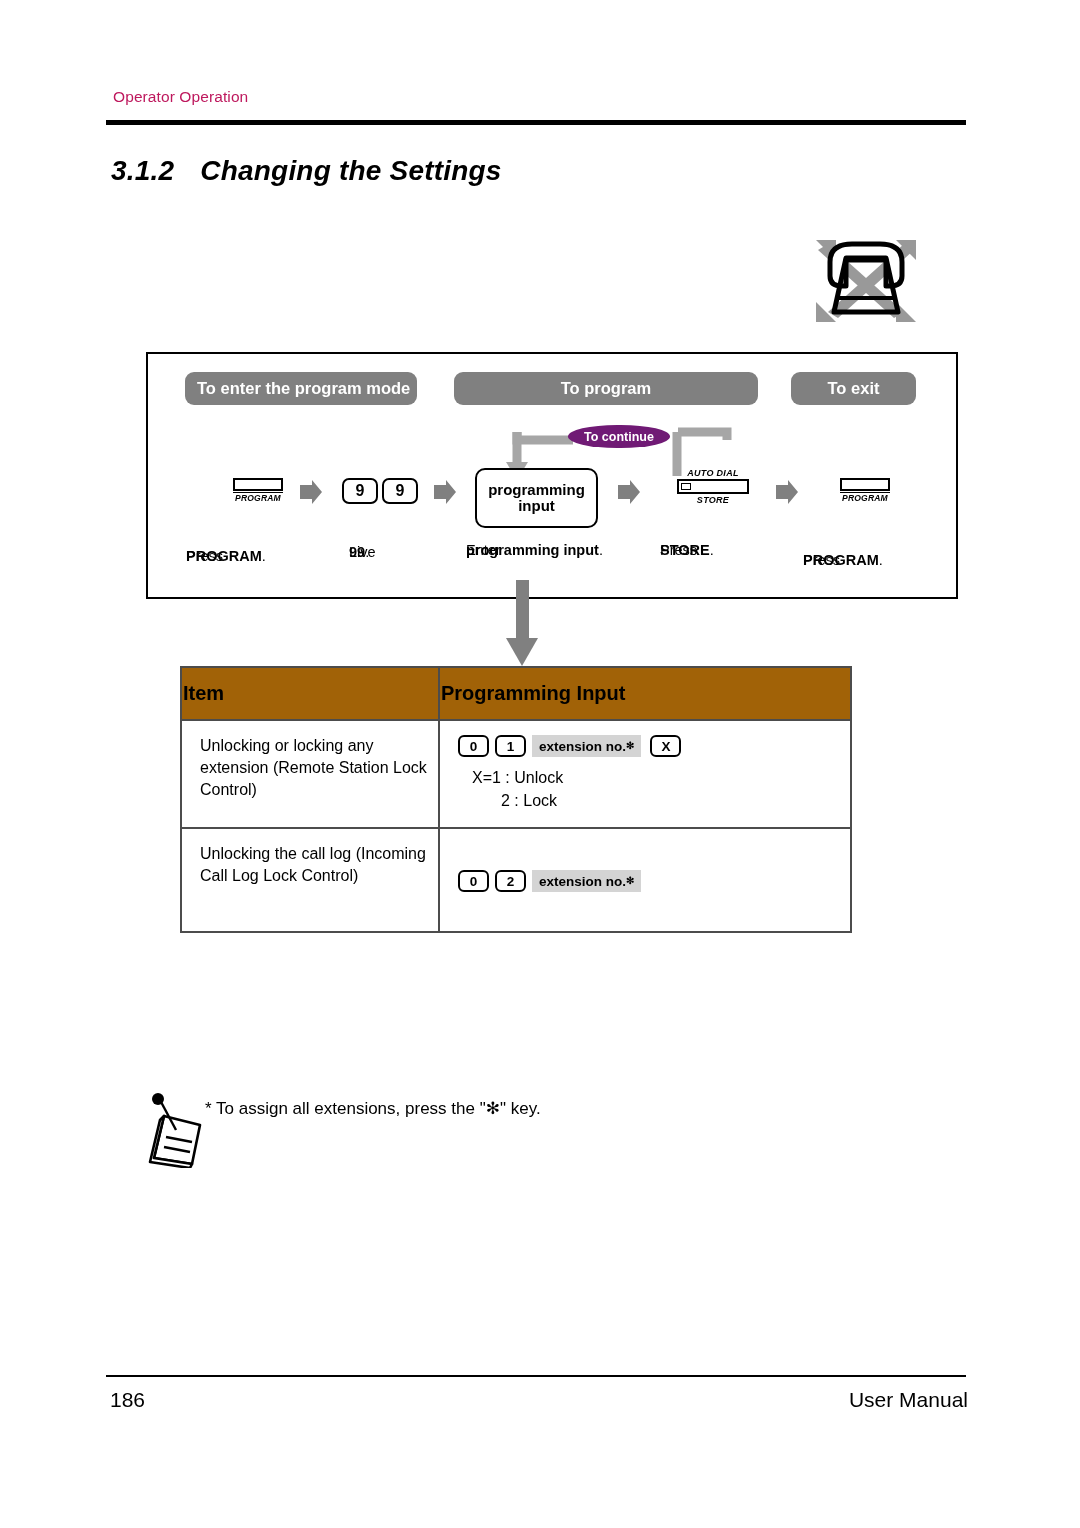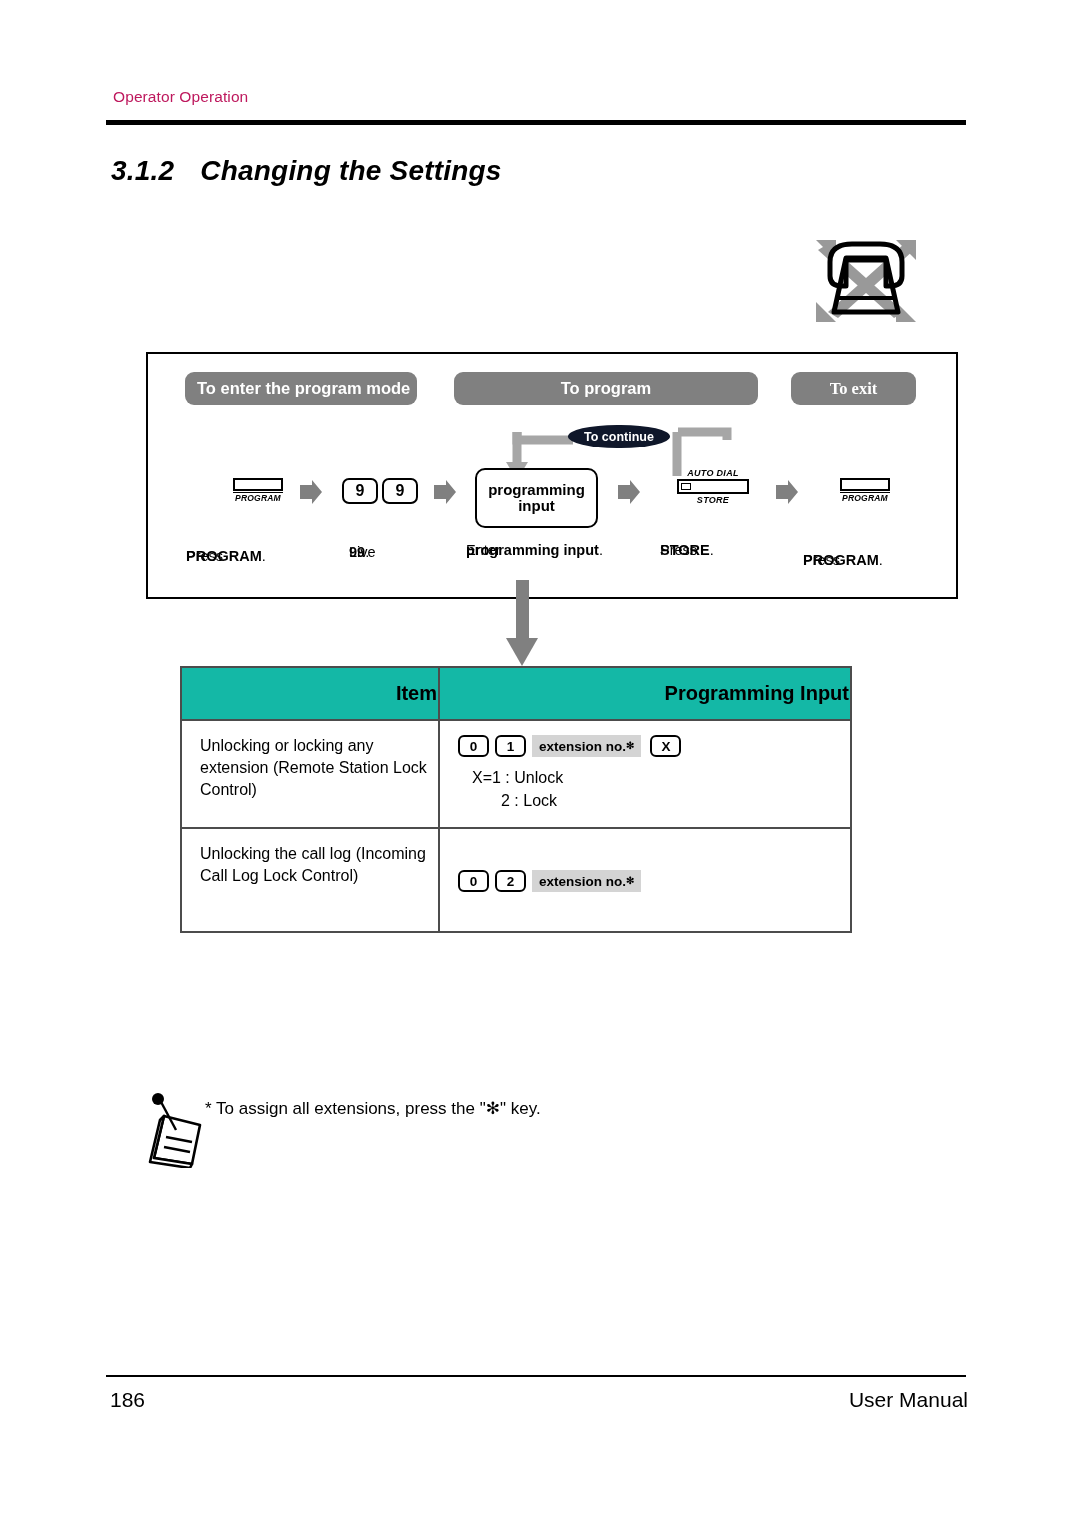--- a/index.html
+++ b/index.html
@@ -76,21 +76,21 @@
     font-weight: bold;
     font-size: 16.5px;
     display: flex;
     align-items: center;
     justify-content: center;
     height: 33px;
     box-sizing: border-box;
   }
   .bar-enter { left: 37px;  top: 18px; width: 232px; justify-content: flex-start; padding-left: 12px; }
   .bar-prog  { left: 306px; top: 18px; width: 304px; }
-  .bar-exit  { left: 643px; top: 18px; width: 125px; font-family: Liberation Serif, serif; }
+  .bar-exit  { left: 643px; top: 18px; width: 125px; }
 
   
   .key-program {
     position: absolute;
     width: 50px;
   }
   .key-program .cap {
     width: 50px; height: 13px;
     border: 2.5px solid #000;
     background: #fff;
@@ -158,21 +158,21 @@
   .block-arrow {
     position: absolute;
     width: 22px; height: 24px;
   }
 
   
   .to-continue {
     position: absolute;
     left: 568px; top: 425px;
     width: 102px; height: 23px;
-    background: #0f172a;
+    background: #701a75;
     border-radius: 51px/12px;
     color: #fff;
     font-size: 12.5px;
     font-weight: bold;
     display: flex; align-items: center; justify-content: center;
   }
 
   .captions span {
     position: absolute;
     font-size: 14.5px;
@@ -194,25 +194,25 @@
     width: 670px;
     border-collapse: collapse;
     table-layout: fixed;
   }
   .tbl th, .tbl td {
     border: 2px solid #4c4c4c;
     vertical-align: top;
     box-sizing: border-box;
   }
   .tbl th {
-    background: #14b8a6;
+    background: #a16207;
     font-size: 20px;
     font-weight: bold;
     height: 53px;
-    text-align: right;
+    text-align: left;
     vertical-align: middle;
   }
   .tbl td.item-cell {
     font-size: 16px;
     line-height: 1.37;
     padding: 14px 10px 12px 18px;
   }
   .tbl td.prog-cell {
     padding: 14px 10px 12px 18px;
     position: relative;

